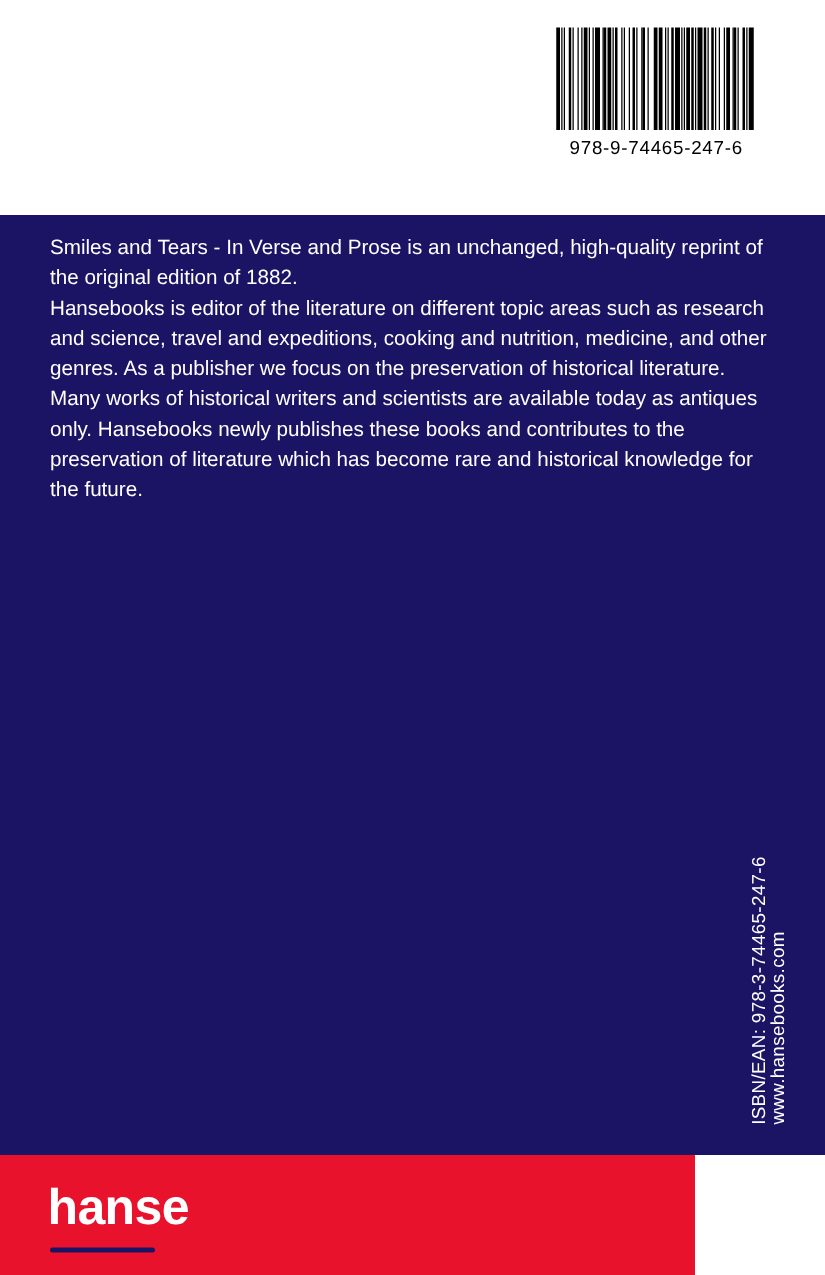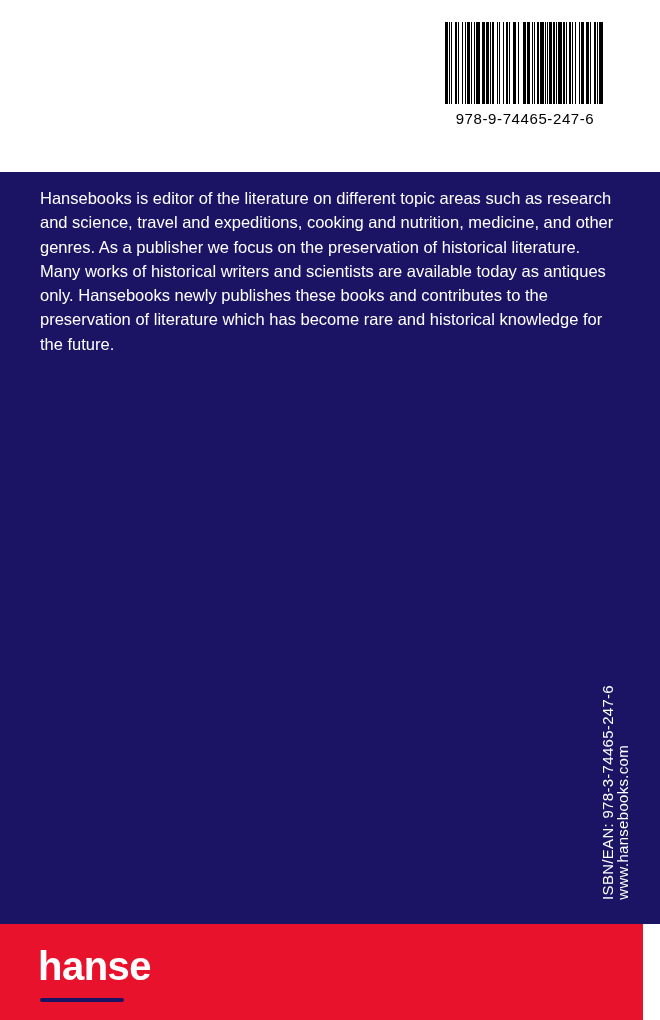--- a/index.html
+++ b/index.html
@@ -93,21 +93,21 @@
     letter-spacing: 0.3px;
     white-space: nowrap;
     line-height: 1;
   }
   .vert.isbn { margin-left: 6px; }
   
   .footer {
     position: absolute;
     left: 0;
     top: 924px;
-    width: 643px;
+    width: 556px;
     height: 96px;
     background: #e8122d;
   }
   .logo {
     position: absolute;
     left: 38px;
     top: 22px;
     color: #ffffff;
     font-size: 40px;
     font-weight: bold;
@@ -233,20 +233,21 @@
           <span style="width: 3.67816px; background: rgb(0, 0, 0);"></span>
           <span style="width: 0.91954px; background: transparent;"></span>
         </div>
       <div class="barcode-number">978-9-74465-247-6</div>
     </div>
   </div>
 
   <div class="navy">
 
     <div class="blurb">
+      <p>Smiles and Tears - In Verse and Prose is an unchanged, high-quality reprint of the original edition of 1882.</p>
       <p>Hansebooks is editor of the literature on different topic areas such as research and science, travel and expeditions, cooking and nutrition, medicine, and other genres. As a publisher we focus on the preservation of historical literature. Many works of historical writers and scientists are available today as antiques only. Hansebooks newly publishes these books and contributes to the preservation of literature which has become rare and historical knowledge for the future.</p>
     </div>
 
     <div class="side-text">
       <span class="vert isbn">ISBN/EAN: 978-3-74465-247-6</span>
       <span class="vert">www.hansebooks.com</span>
     </div>
 
   </div>
 

